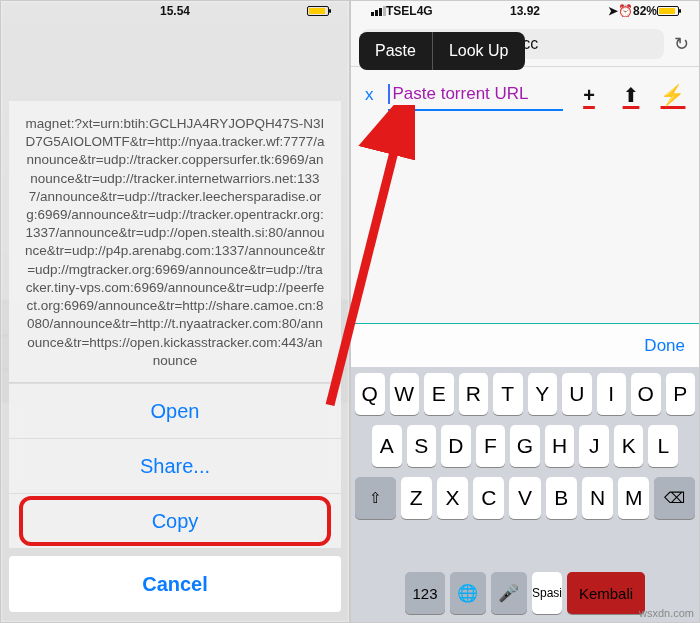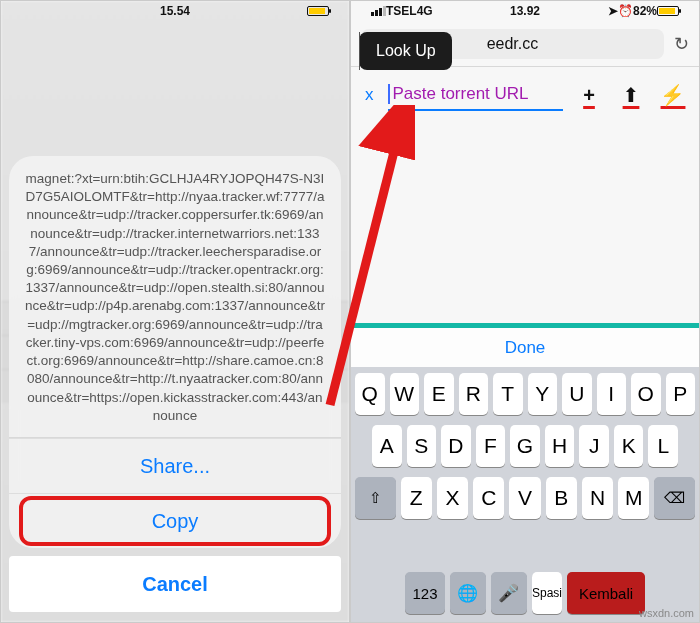--- a/index.html
+++ b/index.html
@@ -12,21 +12,21 @@
     .signal i { width: 3px; background: #111; display: inline-block; }
     .signal i:nth-child(1){height:4px}.signal i:nth-child(2){height:6px}.signal i:nth-child(3){height:8px}.signal i:nth-child(4){height:10px;background:#bbb}
     .battery { width: 22px; height: 10px; border: 1px solid #111; border-radius: 2px; position: relative; }
     .battery::after { content:''; position:absolute; right:-3px; top:2px; width:2px; height:4px; background:#111; border-radius:1px;}
     .battery .fill { position:absolute; left:1px; top:1px; bottom:1px; width: 82%; background: #ffcc00; }
 
     
     .bg-blur { position:absolute; inset:0; background: linear-gradient(#e5e5e5,#ddd); filter: blur(1px); }
     .blur-row{ position:absolute; left:0; right:0; height:34px; background:rgba(210,210,210,0.4); border-top:1px solid rgba(0,0,0,0.05);}
     .action-sheet { position:absolute; left:8px; right:8px; bottom:10px; }
-    .sheet-card { background:#f2f2f2e8; border-radius:24px; overflow:hidden; backdrop-filter: blur(6px); }
+    .sheet-card { background:#f2f2f2e8; border-radius:0; overflow:hidden; backdrop-filter: blur(6px); }
     .sheet-msg { padding:14px 16px 12px; font-size:13.5px; color:#555; text-align:center; line-height:1.35; word-break: break-all; border-bottom:1px solid rgba(0,0,0,0.1);}
     .sheet-btn { height:55px; display:flex; align-items:center; justify-content:center; font-size:20px; color:#0a7cff; border-top:1px solid rgba(0,0,0,0.08);}
     .sheet-btn:first-of-type{border-top:none}
     .cancel-card { margin-top:8px; background:#fff; border-radius:4px; }
     .cancel-btn { height:56px; display:flex; align-items:center; justify-content:center; font-size:20px; font-weight:600; color:#0a7cff; }
     .copy-highlight { position:relative; }
     .copy-highlight::before{content:'';position:absolute;left:10px;right:10px;top:2px;bottom:2px;border:4px solid #e21a1a;border-radius:12px;pointer-events:none;}
 
     
     .addr-bar { height:46px; background:#f7f7f7; display:flex; align-items:center; padding:0 10px; gap:10px; border-bottom:1px solid #d8d8d8;}
@@ -34,21 +34,21 @@
     .reload { font-size:18px; color:#555;}
     .paste-menu { position:absolute; top:31px; left:8px; display:flex; background:#1c1c1c; border-radius:8px; overflow:visible; z-index:5;}
     .paste-menu::after{content:'';position:absolute;left:22px;bottom:-7px;border:7px solid transparent;border-top-color:#1c1c1c;}
     .pm-btn { color:#fff; font-size:16px; padding:10px 16px; }
     .pm-div { width:1px; background:#555;}
     .toolbar { margin-top:12px; padding:0 10px 6px; display:flex; align-items:center; gap:10px;}
     .clear-x { color:#0a7cff; font-size:17px; padding:0 4px;}
     .torrent-input { flex:1; height:32px; border:none; border-bottom:2px solid #0a7cff; font-size:17px; color:#999; background:transparent; outline:none; display:flex; align-items:center;}
     .torrent-input .caret{ width:2px; height:20px; background:#3c6cff; margin-right:3px;}
     .tb-icon { width:32px; text-align:center; font-size:20px; color:#111; text-decoration: underline; text-decoration-color: #e21a1a; text-decoration-thickness:3px; text-underline-offset:4px;}
-    .kb-accessory { position:absolute; left:0; right:0; bottom:255px; height:44px; background:#fdfdfd; border-top:5px solid #14b8a6; display:flex; align-items:center; justify-content:center; padding:0 14px; font-size:17px; color:#0a7cff;}
+    .kb-accessory { position:absolute; left:0; right:0; bottom:255px; height:44px; background:#fdfdfd; border-top:1px solid #14b8a6; display:flex; align-items:center; justify-content:flex-end; padding:0 14px; font-size:17px; color:#0a7cff;}
     .keyboard { position:absolute; bottom:0; left:0; right:0; height:255px; background:#d1d4da; padding:6px 4px 4px; display:flex; flex-direction:column; gap:10px;}
     .krow { display:flex; gap:5px; justify-content:center;}
     .key { background:#fff; border-radius:5px; box-shadow:0 1px 0 #888; height:42px; display:flex; align-items:center; justify-content:center; font-size:21px; flex:1; }
     .krow.r2 { padding:0 17px;}
     .key.shift,.key.bksp{ flex:1.3; background:#adb3bd; font-size:15px;}
     .krow.r3 .letter{ flex:1;}
     .krow.r4 .key{ flex:0 0 auto;margin-top:43px;}
     .k-123{width:40px;background:#adb3bd;font-size:15px}
     .k-globe,.k-mic{width:36px;background:#adb3bd;font-size:17px}
     .k-space{flex:1 1 120px;font-size:12px}
@@ -83,20 +83,21 @@
       <span>83%</span>
       <span class="battery">
           <span class="fill"></span>
         </span>
     </div>
   </div>
 
   <div class="action-sheet">
     <div class="sheet-card">
       <div class="sheet-msg">magnet:?xt=urn:btih:GCLHJA4RYJOPQH47S-N3ID7G5AIOLOMTF&amp;tr=http://nyaa.tracker.wf:7777/announce&amp;tr=udp://tracker.coppersurfer.tk:6969/announce&amp;tr=udp://tracker.internetwarriors.net:1337/announce&amp;tr=udp://tracker.leechersparadise.org:6969/announce&amp;tr=udp://tracker.opentrackr.org:1337/announce&amp;tr=udp://open.stealth.si:80/announce&amp;tr=udp://p4p.arenabg.com:1337/announce&amp;tr=udp://mgtracker.org:6969/announce&amp;tr=udp://tracker.tiny-vps.com:6969/announce&amp;tr=udp://peerfect.org:6969/announce&amp;tr=http://share.camoe.cn:8080/announce&amp;tr=http://t.nyaatracker.com:80/announce&amp;tr=https://open.kickasstracker.com:443/announce</div>
+      <div class="sheet-btn">Open</div>
       <div class="sheet-btn">Share...</div>
       <div class="sheet-btn copy-highlight">Copy</div>
     </div>
     <div class="cancel-card">
       <div class="cancel-btn">Cancel</div>
     </div>
   </div>
 </div>
 
 <div class="phone">
@@ -123,20 +124,21 @@
   </div>
 
   <div class="addr-bar">
     <div class="addr-field">
         <span>eedr.cc</span>
       </div>
     <span class="reload">↻</span>
   </div>
 
   <div class="paste-menu">
+    <div class="pm-btn">Paste</div>
     <div class="pm-div"></div>
     <div class="pm-btn">Look Up</div>
   </div>
 
   <div class="toolbar">
     <span class="clear-x">x</span>
     <div class="torrent-input">
       <span class="caret"></span>
         <span style="color:#a21caf">Paste torrent URL</span>
     </div>

